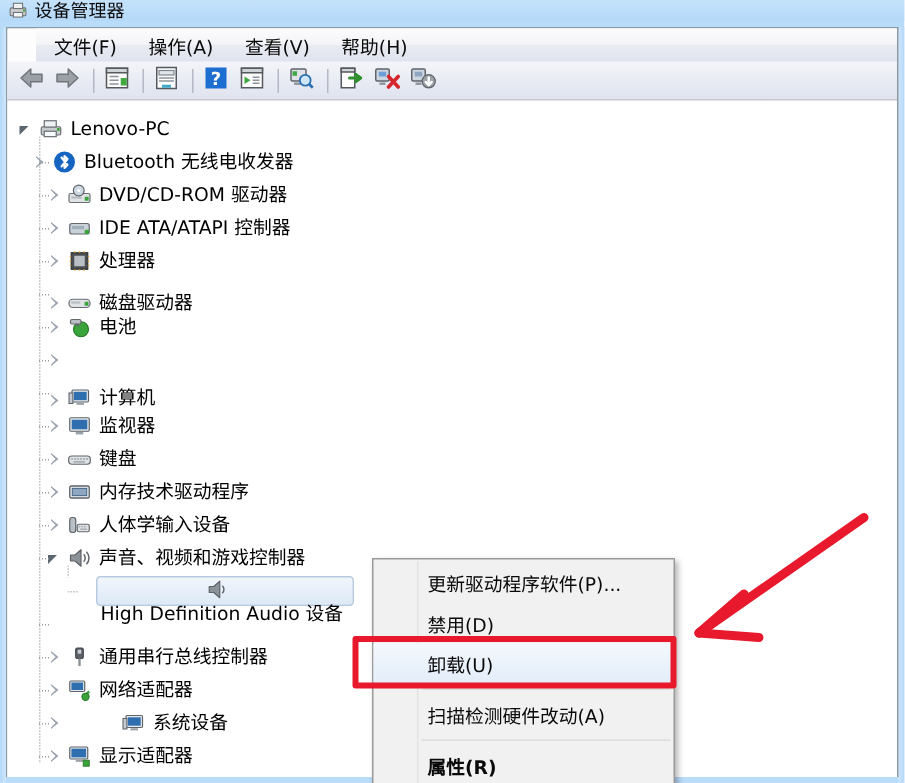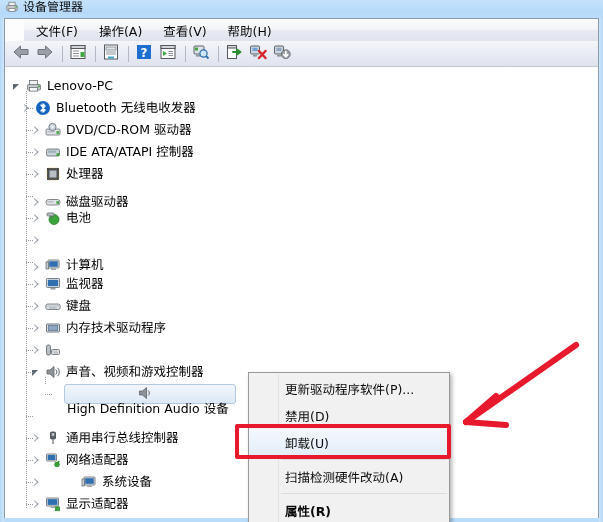--- a/index.html
+++ b/index.html
@@ -445,20 +445,21 @@
               <span class="dicon"><svg width="16" height="16" viewBox="0 0 16 16">
                   <rect x="1.5" y="3" width="4" height="10" rx="1.6" fill="#b9c0c6" stroke="#5d6368" stroke-width="0.8"></rect>
                   <rect x="6.5" y="7.5" width="8" height="5" rx="1" fill="#dfe3e6" stroke="#62686d" stroke-width="0.8"></rect>
                   <g fill="#a9b0b5">
                     <rect x="7.4" y="8.6" width="1.2" height="1"></rect>
                     <rect x="9.2" y="8.6" width="1.2" height="1"></rect>
                     <rect x="11" y="8.6" width="1.2" height="1"></rect>
                     <rect x="8.4" y="10.3" width="4.6" height="1"></rect>
                   </g>
                 </svg></span>
+              <span class="label">人体学输入设备</span>
             </span>
           </div>
           <div class="row" style="top: 293px; left: 27px;">
             <span class="twisty expanded"></span>
             <span class="selbox">
               <span class="dicon"><svg width="16" height="16" viewBox="0 0 16 16">
                   <path d="M2 6 L5 6 L9 2.5 L9 13.5 L5 10 L2 10 Z" fill="#8b9298" stroke="#5d6368" stroke-width="0.8" stroke-linejoin="round"></path>
                   <path d="M10.8 5.5 A3.6 3.6 0 0 1 10.8 10.5" stroke="#5d6368" stroke-width="1" fill="none"></path>
                   <path d="M12.6 3.8 A6 6 0 0 1 12.6 12.2" stroke="#5d6368" stroke-width="1" fill="none"></path>
                 </svg></span>

